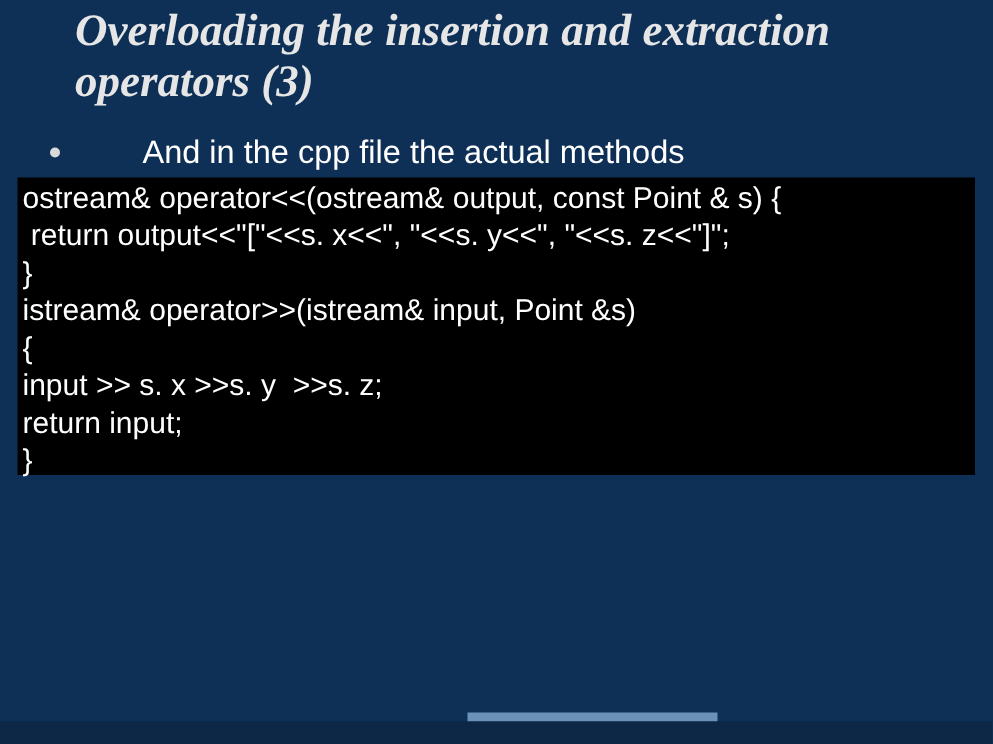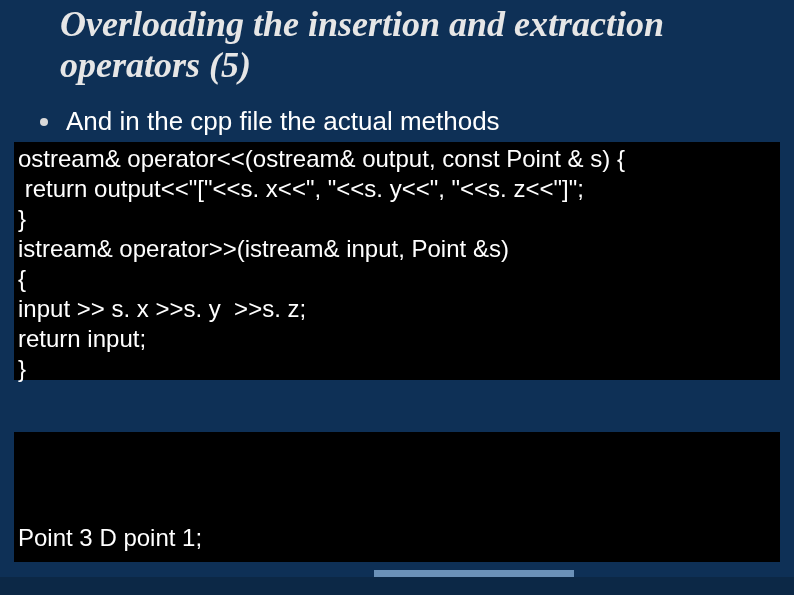--- a/index.html
+++ b/index.html
@@ -29,20 +29,21 @@
     line-height: 1.15;
     color: #e6e6e6;
   }
   .bullet {
     position: absolute;
     left: 40px;
     display: flex;
     align-items: center;
     font-size: 26px;
     color: #fff;
+    gap: 48px;
   }
   .bullet .dot {
     width: 8px;
     height: 8px;
     border-radius: 50%;
     background: #d9d9d9;
     margin-right: 18px;
     flex-shrink: 0;
   }
   .bullet1 { top: 106px; }
@@ -89,39 +90,34 @@
     width: 200px;
     height: 10px;
     background: #6b91b8;
   }
 </style>
 </head>
 <body>
 
 <div class="slide">
 
-  <div class="title">Overloading the insertion and extraction operators (5)</div>
+  <div class="title">Overloading the insertion and extraction operators (3)</div>
 
   <div class="bullet bullet1">
     <span class="dot"></span>
     <span>And in the cpp file the actual methods</span>
   </div>
 
   <div class="code-block code1">ostream&amp; operator&lt;&lt;(ostream&amp; output, const Point &amp; s) {
  return output&lt;&lt;"["&lt;&lt;s. x&lt;&lt;", "&lt;&lt;s. y&lt;&lt;", "&lt;&lt;s. z&lt;&lt;"]";
 }
 istream&amp; operator&gt;&gt;(istream&amp; input, Point &amp;s)
 {
 input &gt;&gt; s. x &gt;&gt;s. y  &gt;&gt;s. z;
 return input;
 }</div>
 
 
-  <div class="code-block code2">
-    <span class="row">Point 3 D point 1;</span>
-    
-    
-  </div>
 
   <div class="footer-accent"></div>
   <div class="footer-bar"></div>
 
 </div>
 
 </body></html>

